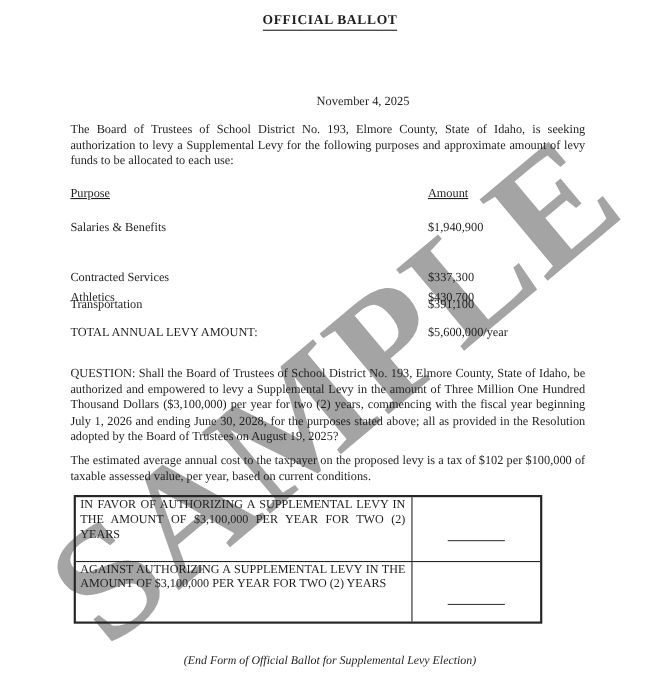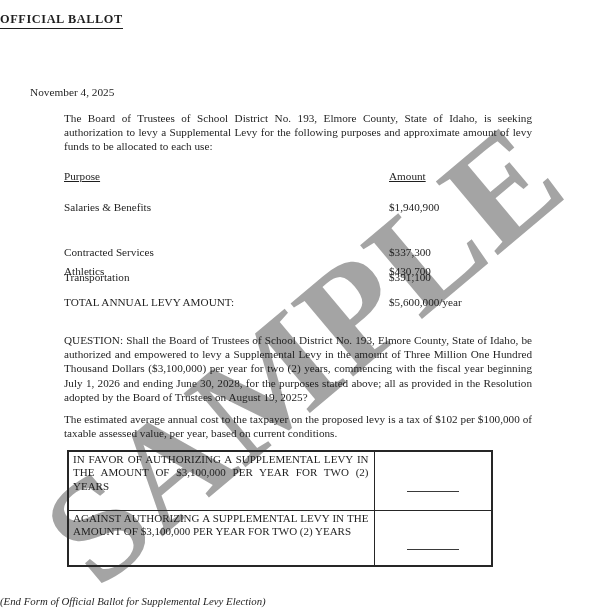--- a/index.html
+++ b/index.html
@@ -8,21 +8,21 @@
     font-family:"Liberation Serif", serif;color:#1f1f1f;
   }
   .watermark{
     position:absolute;left:303px;top:354px;z-index:0;
     transform:translate(-50%,-50%) rotate(-40deg);
     font-family:"Liberation Serif", serif;font-weight:bold;
     font-size:147px;letter-spacing:1px;color:#9d9d9d;opacity:.92;
     white-space:nowrap;pointer-events:none;
   }
   .layer{position:absolute;z-index:1;}
-  .center{left:0;width:600px;}
+  .center{left:0;width:600px;text-align:center;}
   .title-wrap{top:9px;}
   .title{
     display:inline-block;font-weight:bold;font-size:12.3px;letter-spacing:.6px;
     border-bottom:1.6px solid #1f1f1f;padding-bottom:1px;
   }
   .subtitle{top:37px;font-size:11.3px;line-height:13.4px;letter-spacing:.2px;}
   .date{top:86px;font-size:11.3px;padding-left:30px;}
   .para{
     left:64px;width:468px;margin:0;text-align:justify;
     font-size:11.2px;line-height:14.2px;

